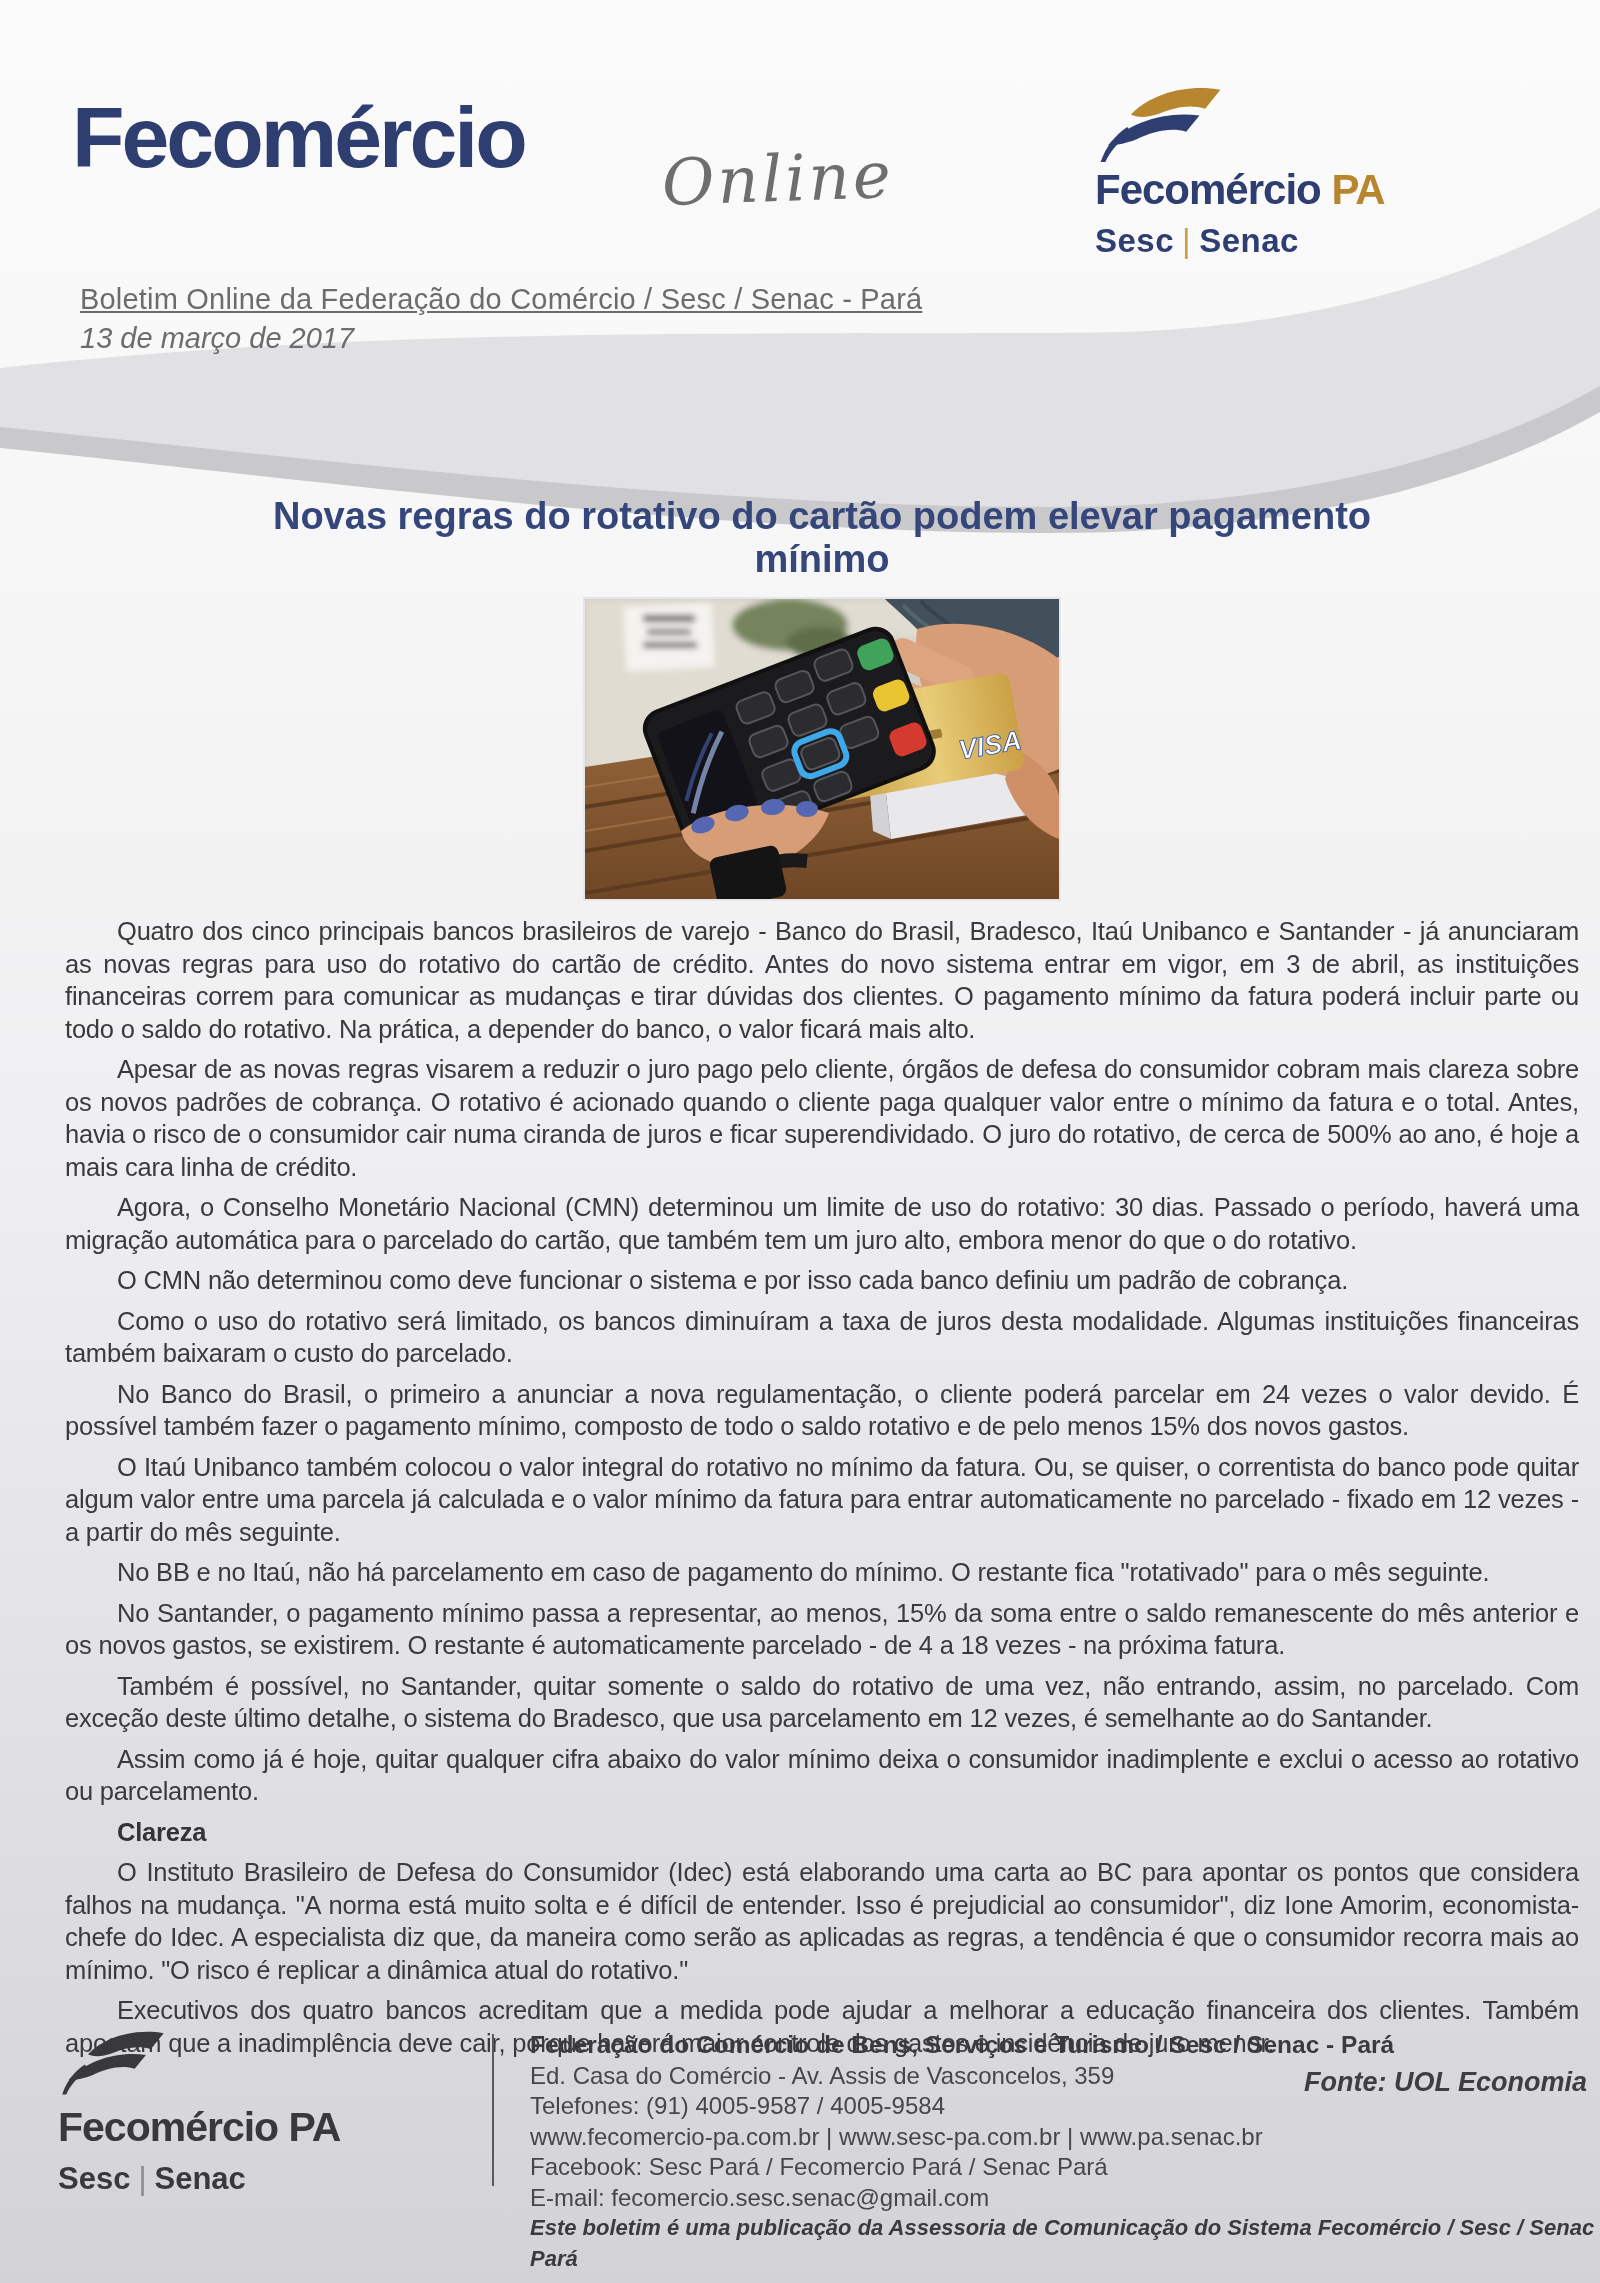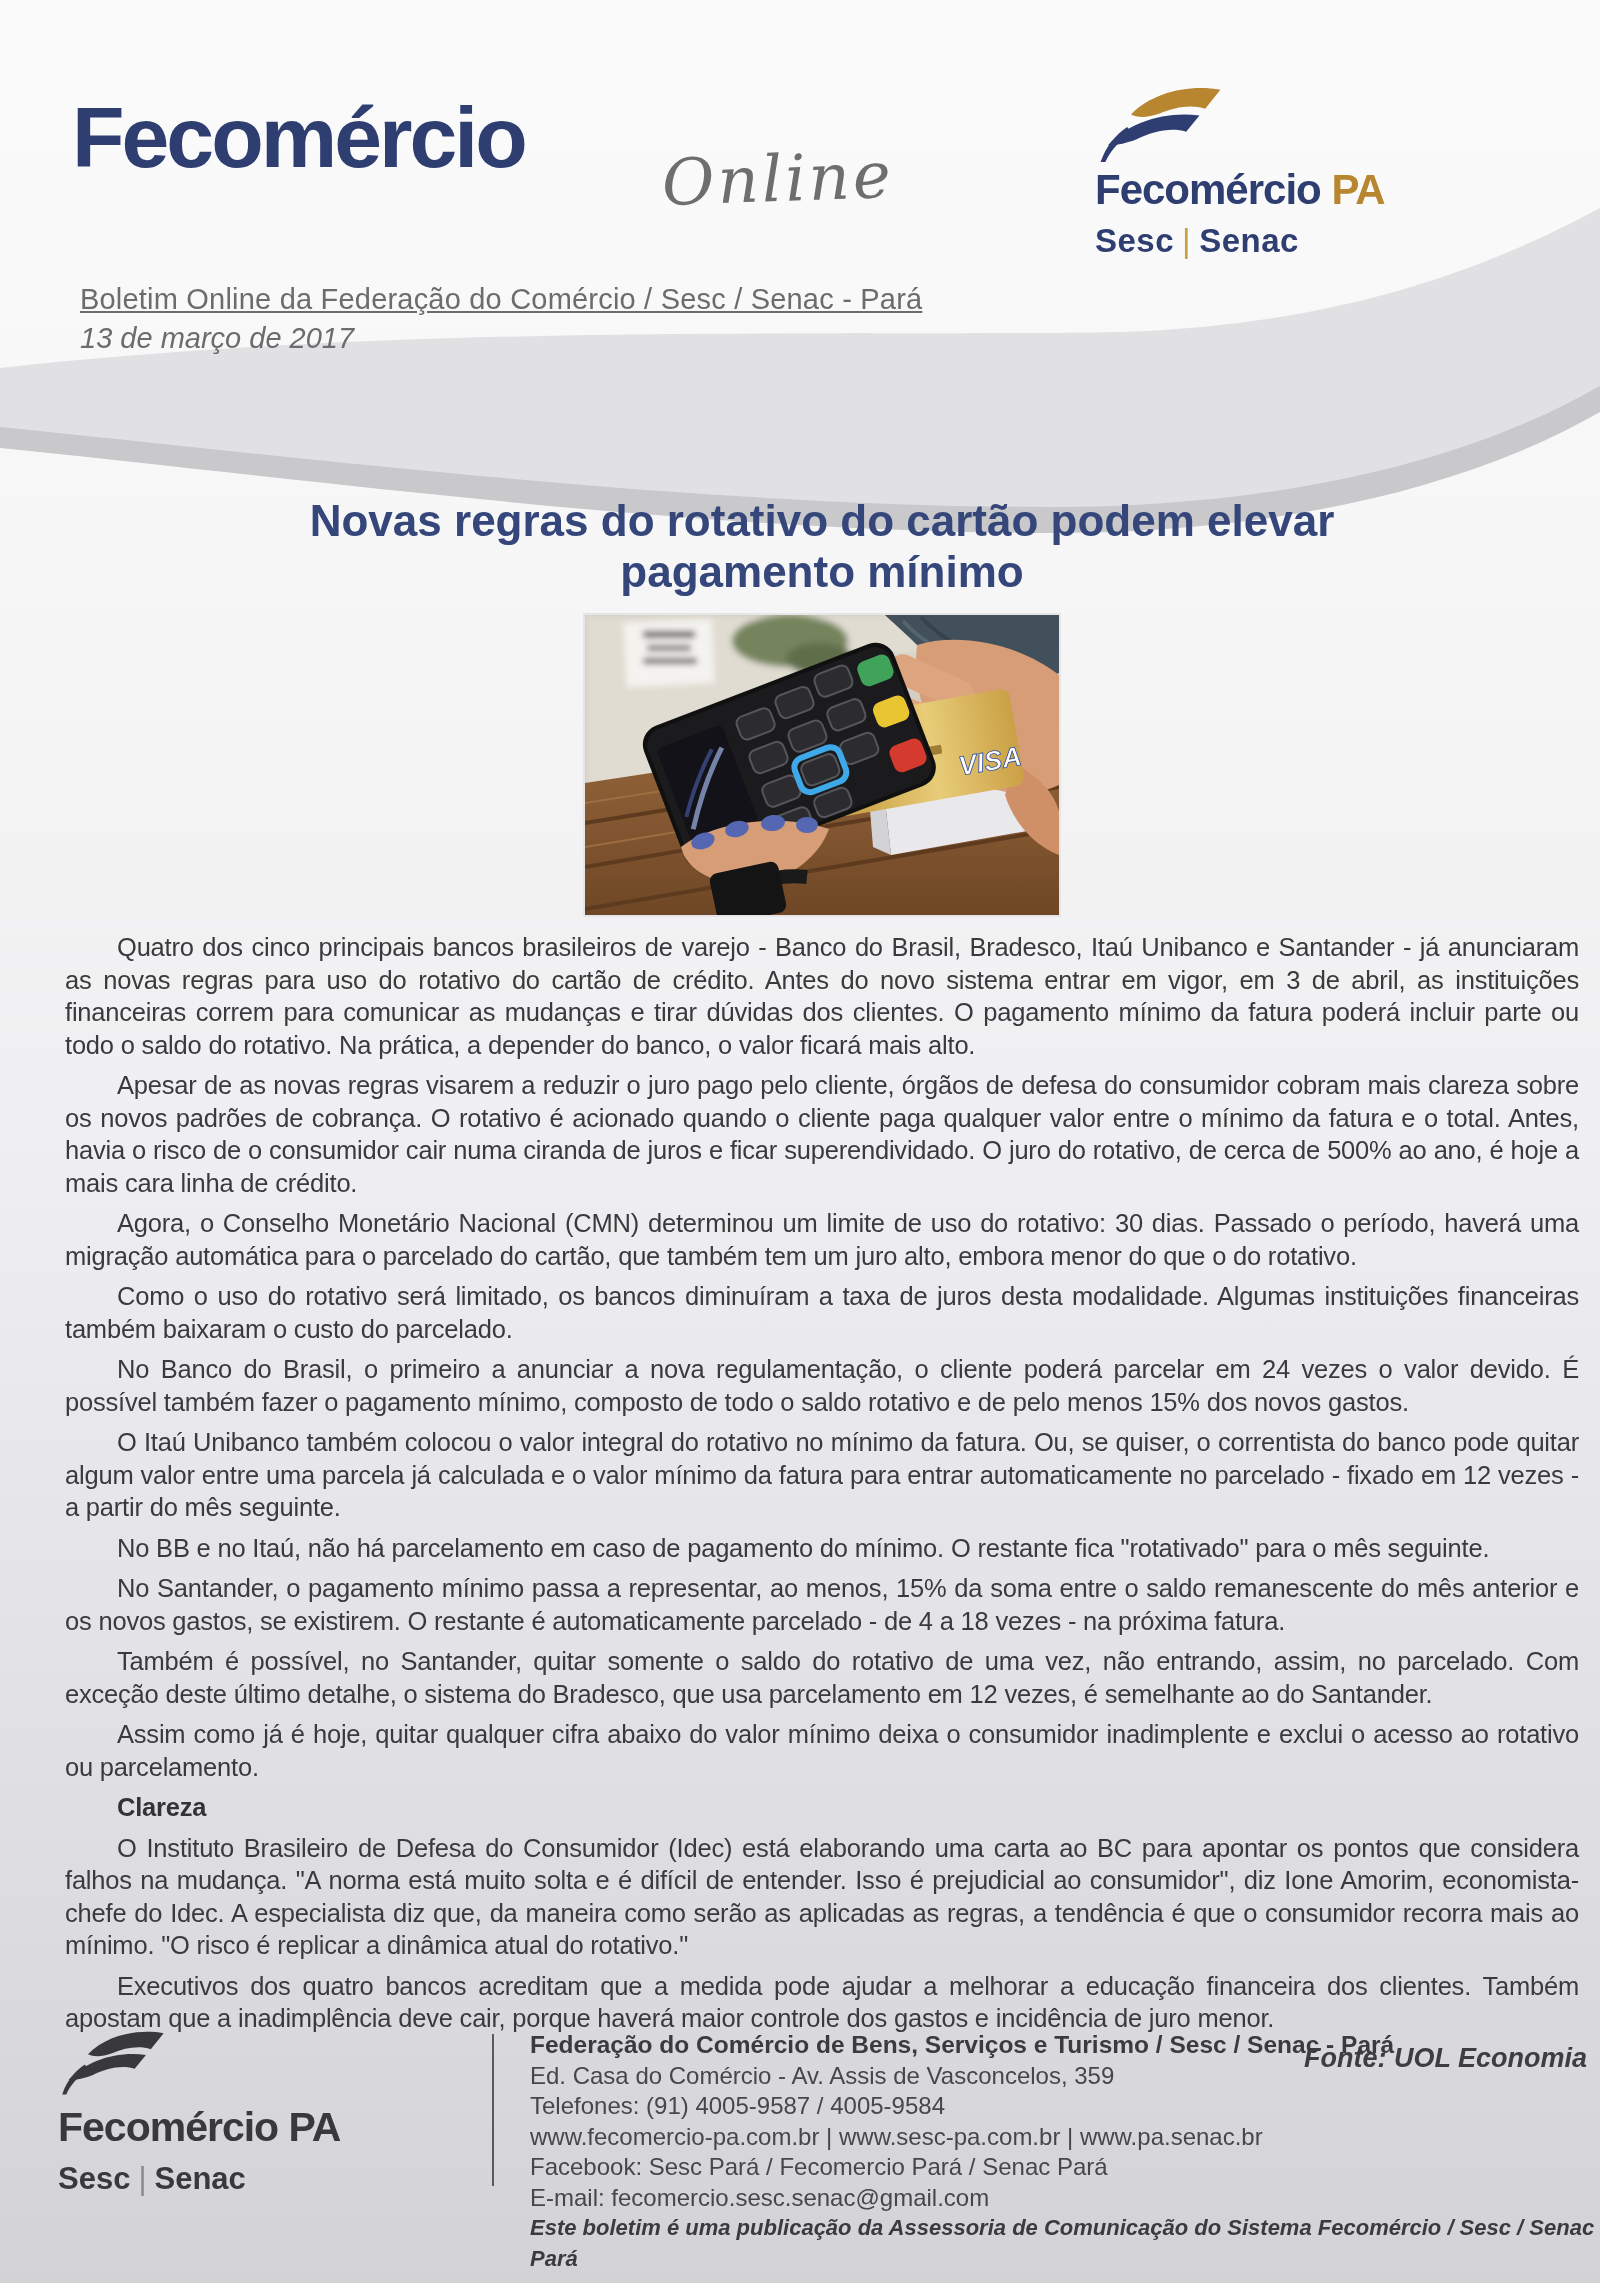--- a/index.html
+++ b/index.html
@@ -31,21 +31,21 @@
   .logo{position:absolute; left:1095px; top:86px; width:460px;}
   .logo-glyph{display:block;}
   .logo-name{font-size:42px; font-weight:bold; letter-spacing:-1px; color:#2e3e71; margin-top:2px;}
   .logo-name .pa{color:#b8862f;}
   .logo-sub{font-size:33px; font-weight:bold; color:#2e3e71; margin-top:8px; letter-spacing:0.5px;}
   .logo-sub .pipe{color:#c9a23e; font-weight:normal; padding:0 8px;}
   
   .article{position:absolute; left:57px; right:57px; top:495px;}
   .title{
     margin:0 auto; max-width:1100px; text-align:center;
-    font-size:44px; font-weight:bold; color:#34467a; line-height:51px; letter-spacing:0px;
+    font-size:38px; font-weight:bold; color:#34467a; line-height:43px; letter-spacing:0px;
   }
   .photo{
     width:478px; height:304px; margin:16px auto 0 auto;
     border:2px solid #e6e6e8; background:#cfc9bd; box-sizing:border-box;
   }
   .body{margin-top:14px; text-align:justify;}
   .para{
     margin:8px; text-indent:52px;
     font-size:25.5px; line-height:32.5px; color:#3a3a3c; letter-spacing:-0.2px;
   }
@@ -209,20 +209,21 @@
           <path d="M150,300 C158,272 182,258 222,262" stroke="#1a1a1a" stroke-width="14" fill="none"></path>
           <rect x="128" y="252" width="70" height="52" rx="8" fill="#141414" transform="rotate(-12 163 278)"></rect>
         </g>
       </svg>
     </div>
 
     <div class="body">
         <p class="para">Quatro dos cinco principais bancos brasileiros de varejo - Banco do Brasil, Bradesco, Itaú Unibanco e Santander - já anunciaram as novas regras para uso do rotativo do cartão de crédito. Antes do novo sistema entrar em vigor, em 3 de abril, as instituições financeiras correm para comunicar as mudanças e tirar dúvidas dos clientes. O pagamento mínimo da fatura poderá incluir parte ou todo o saldo do rotativo. Na prática, a depender do banco, o valor ficará mais alto.</p>
         <p class="para">Apesar de as novas regras visarem a reduzir o juro pago pelo cliente, órgãos de defesa do consumidor cobram mais clareza sobre os novos padrões de cobrança. O rotativo é acionado quando o cliente paga qualquer valor entre o mínimo da fatura e o total. Antes, havia o risco de o consumidor cair numa ciranda de juros e ficar superendividado. O juro do rotativo, de cerca de 500% ao ano, é hoje a mais cara linha de crédito.</p>
         <p class="para">Agora, o Conselho Monetário Nacional (CMN) determinou um limite de uso do rotativo: 30 dias. Passado o período, haverá uma migração automática para o parcelado do cartão, que também tem um juro alto, embora menor do que o do rotativo.</p>
+        <p class="para">O CMN não determinou como deve funcionar o sistema e por isso cada banco definiu um padrão de cobrança.</p>
         <p class="para">Como o uso do rotativo será limitado, os bancos diminuíram a taxa de juros desta modalidade. Algumas instituições financeiras também baixaram o custo do parcelado.</p>
         <p class="para">No Banco do Brasil, o primeiro a anunciar a nova regulamentação, o cliente poderá parcelar em 24 vezes o valor devido. É possível também fazer o pagamento mínimo, composto de todo o saldo rotativo e de pelo menos 15% dos novos gastos.</p>
         <p class="para">O Itaú Unibanco também colocou o valor integral do rotativo no mínimo da fatura. Ou, se quiser, o correntista do banco pode quitar algum valor entre uma parcela já calculada e o valor mínimo da fatura para entrar automaticamente no parcelado - fixado em 12 vezes - a partir do mês seguinte.</p>
         <p class="para">No BB e no Itaú, não há parcelamento em caso de pagamento do mínimo. O restante fica "rotativado" para o mês seguinte.</p>
         <p class="para">No Santander, o pagamento mínimo passa a representar, ao menos, 15% da soma entre o saldo remanescente do mês anterior e os novos gastos, se existirem. O restante é automaticamente parcelado - de 4 a 18 vezes - na próxima fatura.</p>
         <p class="para">Também é possível, no Santander, quitar somente o saldo do rotativo de uma vez, não entrando, assim, no parcelado. Com exceção deste último detalhe, o sistema do Bradesco, que usa parcelamento em 12 vezes, é semelhante ao do Santander.</p>
         <p class="para">Assim como já é hoje, quitar qualquer cifra abaixo do valor mínimo deixa o consumidor inadimplente e exclui o acesso ao rotativo ou parcelamento.</p>
         <p class="para subhead">Clareza</p>
         <p class="para">O Instituto Brasileiro de Defesa do Consumidor (Idec) está elaborando uma carta ao BC para apontar os pontos que considera falhos na mudança. "A norma está muito solta e é difícil de entender. Isso é prejudicial ao consumidor", diz Ione Amorim, economista-chefe do Idec. A especialista diz que, da maneira como serão as aplicadas as regras, a tendência é que o consumidor recorra mais ao mínimo. "O risco é replicar a dinâmica atual do rotativo."</p>
         <p class="para">Executivos dos quatro bancos acreditam que a medida pode ajudar a melhorar a educação financeira dos clientes. Também apostam que a inadimplência deve cair, porque haverá maior controle dos gastos e incidência de juro menor.</p>

